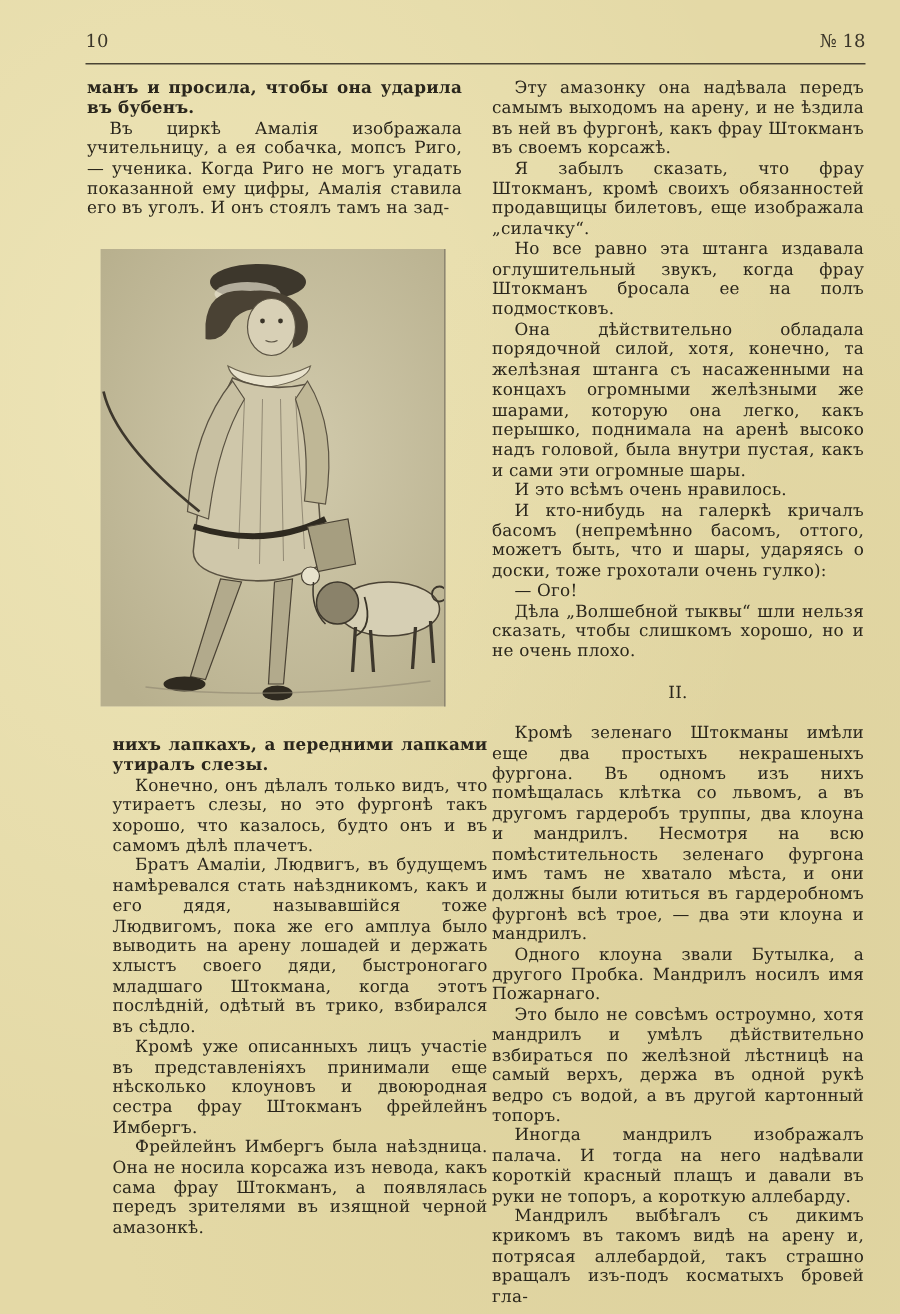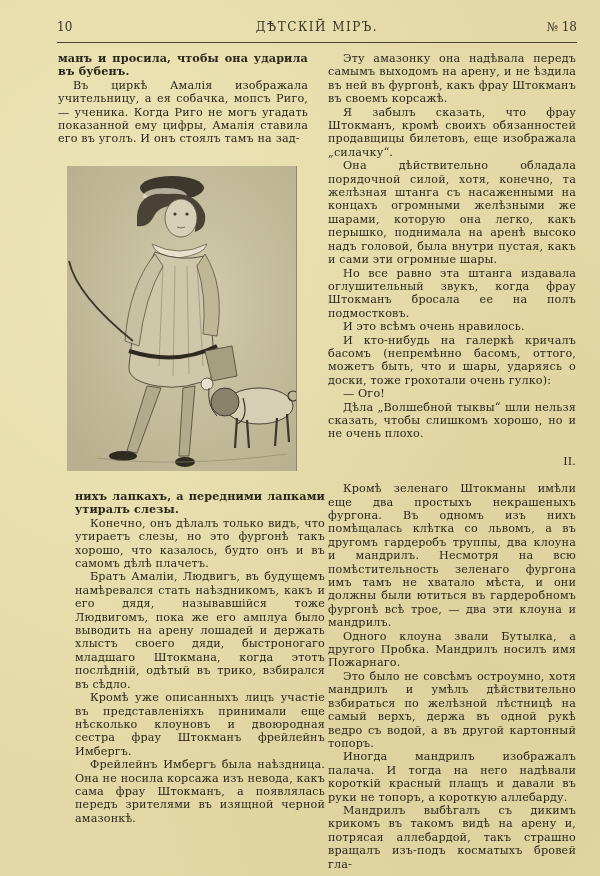--- a/index.html
+++ b/index.html
@@ -32,39 +32,38 @@
   .col {
     position: absolute; font-size: 11.2px; line-height: 13.4px;
     text-align: justify; letter-spacing: 0.15px;
   }
   .col p { margin: 0; text-indent: 15px; }
   .col p.noindent { text-indent: 0; font-weight: bold; }
   .col-left-top { left: 58px; top: 52px; width: 250px; }
   .col-left-bottom { left: 58px; top: 490px; width: 250px; margin-left: 17px; }
   .col-right { left: 328px; top: 52px; width: 248px; }
   .section-heading {
-    text-align: right; text-indent: 0 !important;
+    text-align: center; text-indent: 0 !important;
     margin: 14px 0 14px 0 !important;
   }
   .illustration {
     position: absolute; left: 67px; top: 166px; width: 229px; height: 305px;
     background: #c8c0a0;
     border-right: 1px solid #8d8670;
     overflow: hidden;
   }
   .illustration svg { width: 100%; height: 100%; display: block; }
 </style>
 </head>
 <body>
 
 <div class="page">
 
   <div class="header">
     <span class="pg">10</span>
-    <span class="title">ДѢТСКІЙ МІРЪ.</span>
     <span class="issue">№ 18</span>
   </div>
   <div class="header-rule"></div>
 
   <div class="col col-left-top">
     <p class="noindent">манъ и просила, чтобы она ударила въ бубенъ.</p>
     <p>Въ циркѣ Амалія изображала учительницу, а ея собачка, мопсъ Риго, — ученика. Когда Риго не могъ угадать показанной ему цифры, Амалія ставила его въ уголъ. И онъ стоялъ тамъ на зад-</p>
   </div>
 
   <div class="illustration">
@@ -124,22 +123,22 @@
     <p class="noindent">нихъ лапкахъ, а передними лапками утиралъ слезы.</p>
     <p>Конечно, онъ дѣлалъ только видъ, что утираетъ слезы, но это фургонѣ такъ хорошо, что казалось, будто онъ и въ самомъ дѣлѣ плачетъ.</p>
     <p>Братъ Амаліи, Людвигъ, въ будущемъ намѣревался стать наѣздникомъ, какъ и его дядя, называвшійся тоже Людвигомъ, пока же его амплуа было выводить на арену лошадей и держать хлыстъ своего дяди, быстроногаго младшаго Штокмана, когда этотъ послѣдній, одѣтый въ трико, взбирался въ сѣдло.</p>
     <p>Кромѣ уже описанныхъ лицъ участіе въ представленіяхъ принимали еще нѣсколько клоуновъ и двоюродная сестра фрау Штокманъ фрейлейнъ Имбергъ.</p>
     <p>Фрейлейнъ Имбергъ была наѣздница. Она не носила корсажа изъ невода, какъ сама фрау Штокманъ, а появлялась передъ зрителями въ изящной черной амазонкѣ.</p>
   </div>
 
   <div class="col col-right">
     <p>Эту амазонку она надѣвала передъ самымъ выходомъ на арену, и не ѣздила въ ней въ фургонѣ, какъ фрау Штокманъ въ своемъ корсажѣ.</p>
     <p>Я забылъ сказать, что фрау Штокманъ, кромѣ своихъ обязанностей продавщицы билетовъ, еще изображала „силачку“.</p>
+    <p>Но все равно эта штанга издавала оглушительный звукъ, когда фрау Штокманъ бросала ее на полъ подмостковъ.</p>
     <p>Она дѣйствительно обладала порядочной силой, хотя, конечно, та желѣзная штанга съ насаженными на концахъ огромными желѣзными же шарами, которую она легко, какъ перышко, поднимала на аренѣ высоко надъ головой, была внутри пустая, какъ и сами эти огромные шары.</p>
-    <p>Но все равно эта штанга издавала оглушительный звукъ, когда фрау Штокманъ бросала ее на полъ подмостковъ.</p>
     <p>И это всѣмъ очень нравилось.</p>
     <p>И кто-нибудь на галеркѣ кричалъ басомъ (непремѣнно басомъ, оттого, можетъ быть, что и шары, ударяясь о доски, тоже грохотали очень гулко):</p>
     <p>— Ого!</p>
     <p>Дѣла „Волшебной тыквы“ шли нельзя сказать, чтобы слишкомъ хорошо, но и не очень плохо.</p>
     <p class="section-heading">II.</p>
     <p>Кромѣ зеленаго Штокманы имѣли еще два простыхъ некрашеныхъ фургона. Въ одномъ изъ нихъ помѣщалась клѣтка со львомъ, а въ другомъ гардеробъ труппы, два клоуна и мандрилъ. Несмотря на всю помѣстительность зеленаго фургона имъ тамъ не хватало мѣста, и они должны были ютиться въ гардеробномъ фургонѣ всѣ трое, — два эти клоуна и мандрилъ.</p>
     <p>Одного клоуна звали Бутылка, а другого Пробка. Мандрилъ носилъ имя Пожарнаго.</p>
     <p>Это было не совсѣмъ остроумно, хотя мандрилъ и умѣлъ дѣйствительно взбираться по желѣзной лѣстницѣ на самый верхъ, держа въ одной рукѣ ведро съ водой, а въ другой картонный топоръ.</p>
     <p>Иногда мандрилъ изображалъ палача. И тогда на него надѣвали короткій красный плащъ и давали въ руки не топоръ, а короткую аллебарду.</p>
     <p>Мандрилъ выбѣгалъ съ дикимъ крикомъ въ такомъ видѣ на арену и, потрясая аллебардой, такъ страшно вращалъ изъ-подъ косматыхъ бровей гла-</p>

